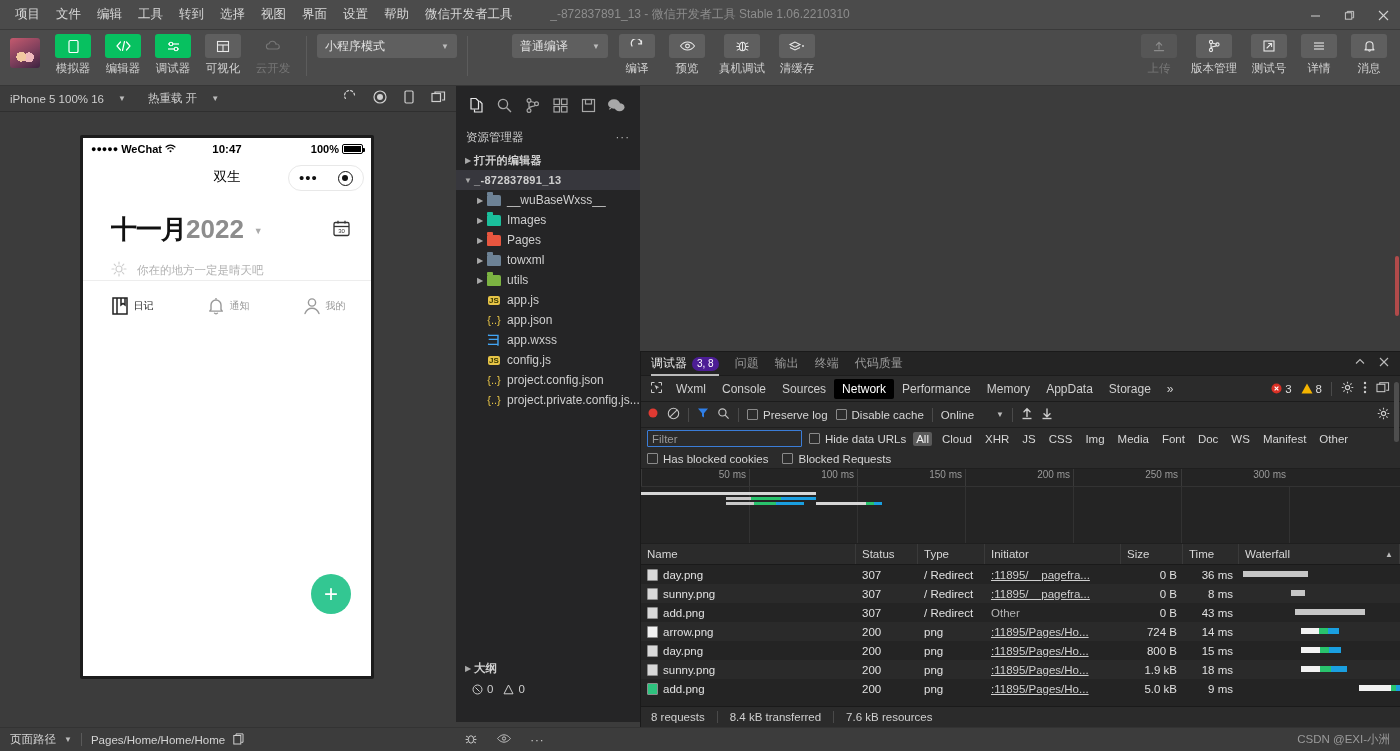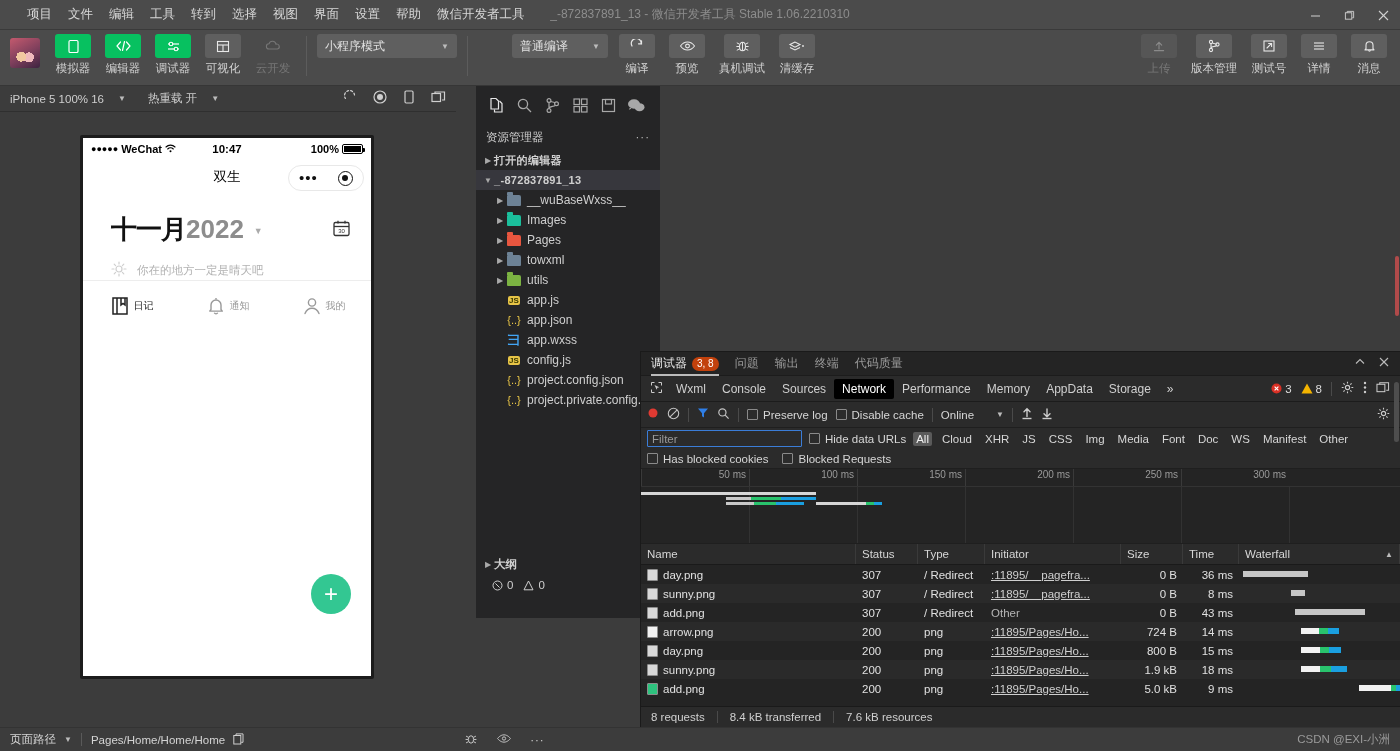--- a/index.html
+++ b/index.html
@@ -9,21 +9,21 @@
     background: #3c3c3c; color: #ccc; font-size: 12px;
     -webkit-font-smoothing: antialiased;
   }
   .app { position: relative; width: 1400px; height: 751px; background: #3c3c3c; }
 
   
   .titlebar {
     height: 30px; background: #4b4b4b; display: flex; align-items: center;
     position: relative; border-bottom: 1px solid #3a3a3a;
   }
-  .menubar { display: flex; align-items: center; padding-left: 20px; gap: 2px; }
+  .menubar { display: flex; align-items: center; padding-left: 8px; gap: 2px; }
   .menu-item { padding: 4px 7px; font-size: 12.5px; color: #d8d8d8; cursor: default; border-radius: 2px; white-space: nowrap; }
   .title-center {
     position: absolute; left: 0; right: 0; text-align: center;
     font-size: 12px; color: #8d8d8d; pointer-events: none;
   }
   .win-ctrls { position: absolute; right: 0; top: 0; height: 30px; display: flex; }
   .win-btn { width: 34px; height: 30px; display: flex; align-items: center; justify-content: center; color: #d0d0d0; }
 
   
   .toolbar {
@@ -111,21 +111,21 @@
     border-radius: 50%; background: #33c792; color: #fff; display: flex;
     align-items: center; justify-content: center; font-size: 24px; font-weight: 300;
   }
   .tabbar { height: 50px; border-top: 1px solid #ededed; display: flex; }
   .tab { flex: 1; display: flex; flex-direction: row; align-items: center; justify-content: center; gap: 3px; }
   .tab-lbl { font-size: 10px; color: #222; }
   .tab.inactive .tab-lbl { color: #999; }
   .tab.inactive svg { stroke: #999; }
 
   
-  .explorer { position: absolute; left: 456px; top: 86px; width: 184px; height: 532px; background: #252526; margin-left: 20px; }
+  .explorer { position: absolute; left: 456px; top: 86px; width: 184px; height: 636px; background: #252526; }
   .act-bar { height: 38px; display: flex; align-items: center; gap: 0px; padding: 0 6px; }
   .act-btn { width: 28px; height: 30px; display: flex; align-items: center; justify-content: center; color: #a8a8a8; }
   .act-btn.active { color: #e8e8e8; }
   .exp-head { display: flex; align-items: center; height: 26px; padding: 0 10px; color: #cfcfcf; font-size: 11.5px; }
   .exp-head .dots3 { margin-left: auto; letter-spacing: 1px; color: #bbb; }
   .row { height: 20px; display: flex; align-items: center; font-size: 12px; color: #cfcfcf; cursor: default; white-space: nowrap; overflow: hidden; }
   .row.sel { background: #37373d; }
   .tw { width: 12px; display: flex; align-items: center; justify-content: center; color: #a9a9a9; font-size: 8px; flex: none; }
   .sect { font-weight: bold; font-size: 11px; letter-spacing: .3px; }
   .fico { width: 16px; height: 14px; margin-right: 5px; flex: none; display: flex; align-items: center; justify-content: center; }
@@ -135,21 +135,21 @@
   .exp-outline { position: absolute; left: 0; bottom: 22px; width: 100%; }
   .outline-row { height: 20px; display: flex; align-items: center; font-size: 11.5px; color: #cfcfcf; font-weight: bold; }
   .prob-row { height: 22px; display: flex; align-items: center; gap: 10px; padding-left: 16px; font-size: 11.5px; color: #cfcfcf; }
 
   
   .devtools { position: absolute; left: 640px; top: 351px; width: 760px; height: 376px; background: #242424; border-top: 1px solid #1a1a1a; border-left: 1px solid #1a1a1a; }
   .dt-tabs { height: 24px; display: flex; align-items: center; padding: 0 10px; gap: 16px; border-bottom: 1px solid #1c1c1c; background:#242424; }
   .dt-tab { font-size: 12px; color: #9a9a9a; position: relative; height: 24px; display: flex; align-items: center; gap: 5px; }
   .dt-tab.active { color: #e8e8e8; }
   .dt-tab.active:after { content:""; position:absolute; left:0; right:0; bottom:0; height:1.5px; background:#bbb; }
-  .badge-red { background: #c2410c; color: #fff; border-radius: 8px; font-size: 10px; padding: 0 5px; line-height: 14px; height: 14px; }
+  .badge-red { background: #4c1d95; color: #fff; border-radius: 8px; font-size: 10px; padding: 0 5px; line-height: 14px; height: 14px; }
   .dt-tabs .right { margin-left: auto; display: flex; gap: 12px; color: #bbb; }
   .dt-panelbar { height: 26px; display: flex; align-items: center; background: #2b2b2b; border-bottom: 1px solid #1c1c1c; padding: 0 4px; }
   .pt { font-size: 12px; color: #cfcfcf; padding: 3px 8px; border-radius: 2px; }
   .pt.active { background: #000; color: #fff; }
   .dt-right-icons { margin-left: auto; display: flex; align-items: center; gap: 9px; padding-right: 6px; color: #ccc; }
   .err-cnt { display: flex; align-items: center; gap: 3px; font-size: 11.5px; color: #ddd; }
   .net-ctrl { height: 26px; display: flex; align-items: center; gap: 8px; padding: 0 6px; background: #2b2b2b; border-bottom: 1px solid #1f1f1f; }
   .chk { width: 11px; height: 11px; border: 1px solid #8a8a8a; border-radius: 1px; display: inline-block; background: #2b2b2b; flex: none; }
   .cklabel { display: flex; align-items: center; gap: 5px; font-size: 11.5px; color: #d6d6d6; }
   .vsep { width: 1px; height: 14px; background: #4a4a4a; }

